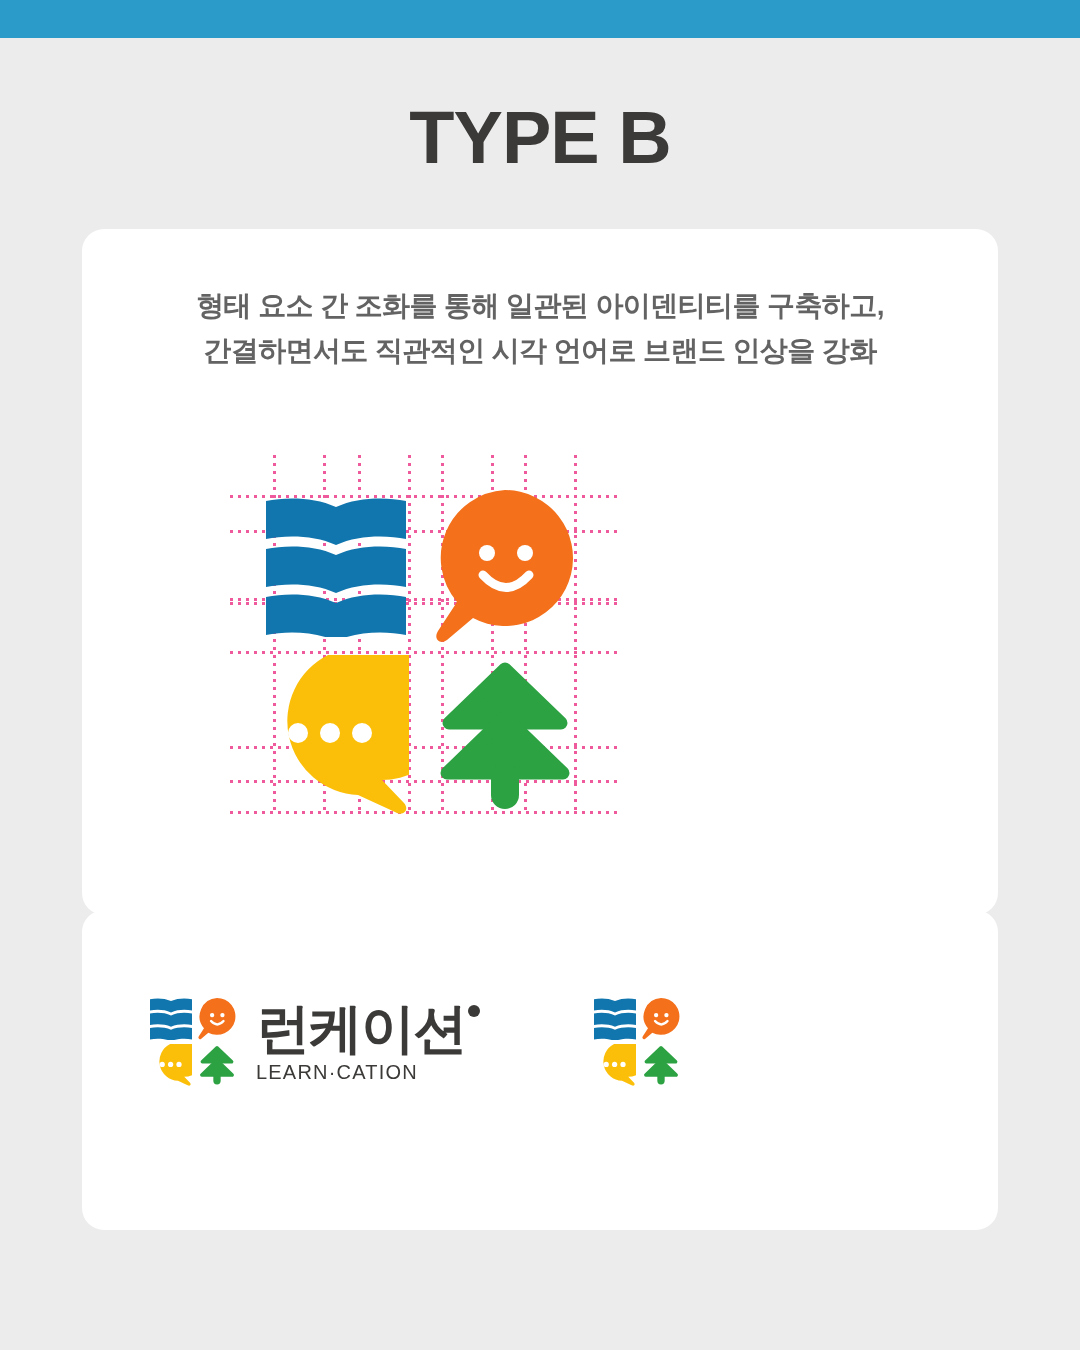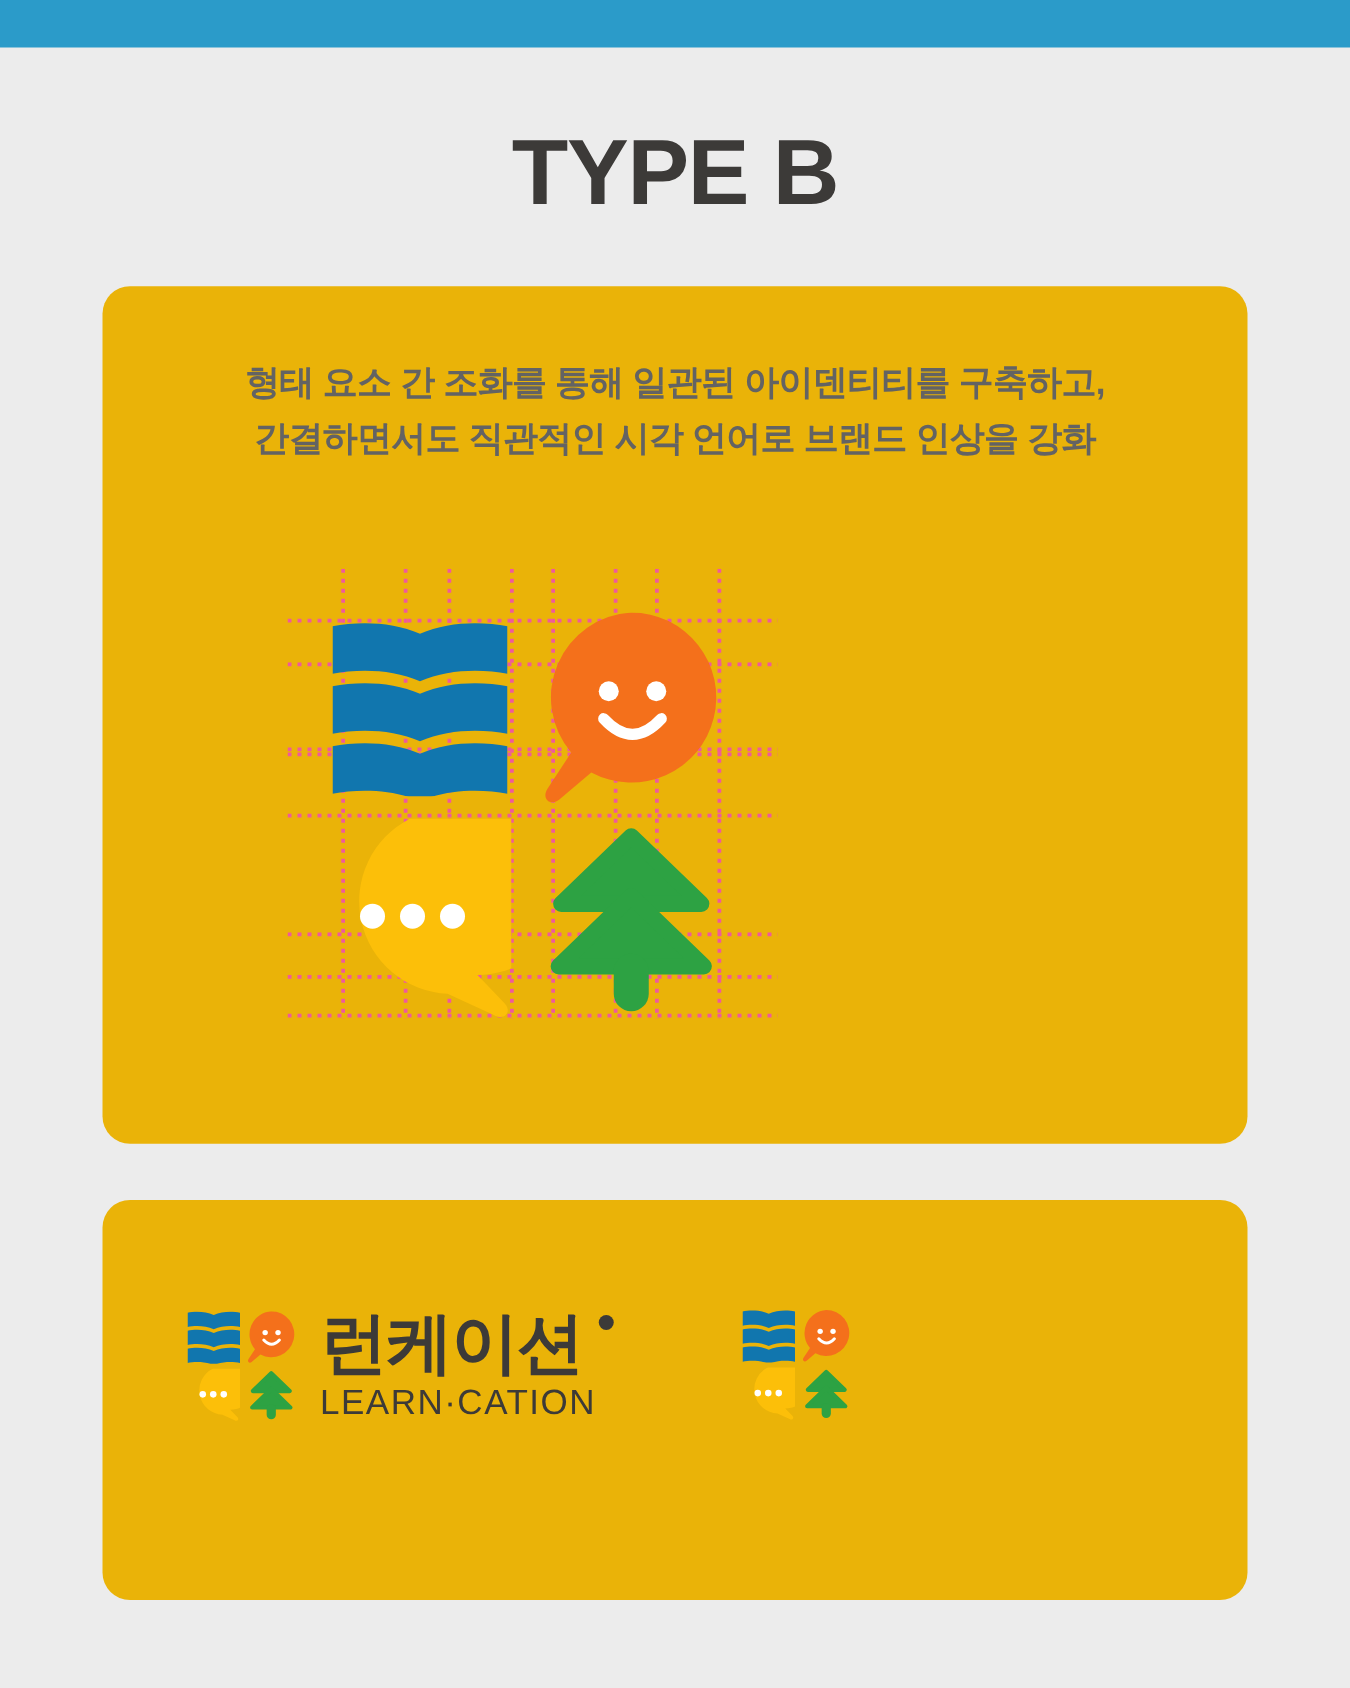--- a/index.html
+++ b/index.html
@@ -38,25 +38,25 @@
     letter-spacing: -1px;
     color: #3c3a38;
     line-height: 1;
   }
 
   
   .card {
     position: absolute;
     left: 82px;
     width: 916px;
-    background: #eab308;
+    background: #ffffff;
     border-radius: 22px;
   }
   #concept-card { top: 229px; height: 686px; }
-  #logo-card    { top: 960px; height: 320px; }
+  #logo-card    { top: 910px; height: 320px; }
 
   
   #concept-desc {
     position: absolute;
     top: 54px;
     left: 0;
     width: 916px;
     text-align: center;
     color: #636363;
     font-size: 28px;
@@ -157,21 +157,21 @@
     white-space: nowrap;
   }
   .logo-ko .tittle {
     position: absolute;
     top: 4px; right: -14px;
     width: 12px; height: 12px;
     border-radius: 50%;
     background: #3c3a38;
   }
   .logo-en-sub {
-    font-size: 28px;
+    font-size: 20px;
     font-weight: 400;
     color: #3c3a38;
     letter-spacing: 1.2px;
     line-height: 1.1;
     margin-top: 4px;
     white-space: nowrap;
   }
 
   .logo-en-stack { line-height: 1.06; }
   .logo-en-stack .en-line {

